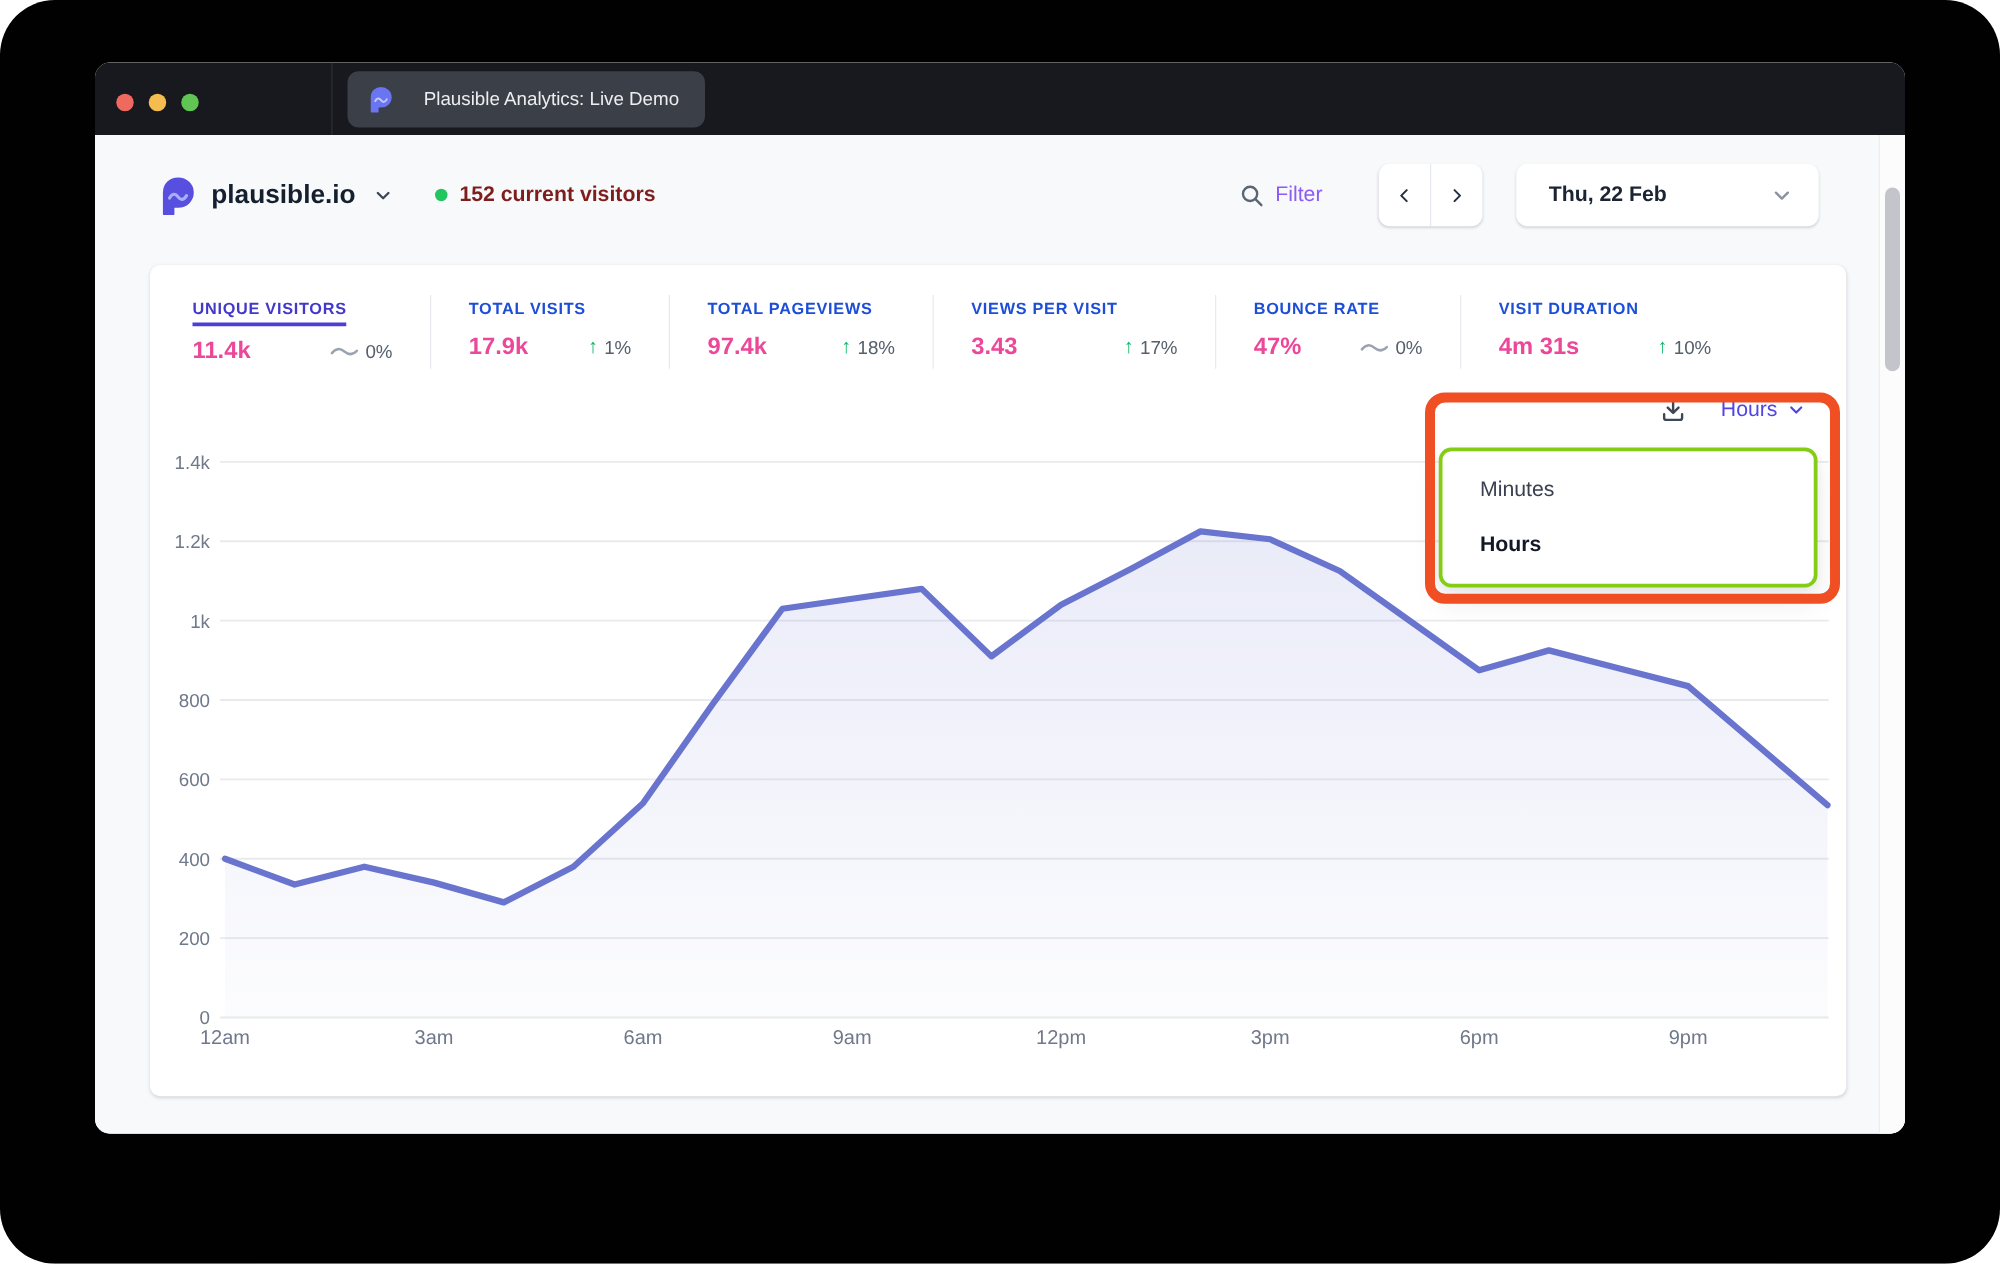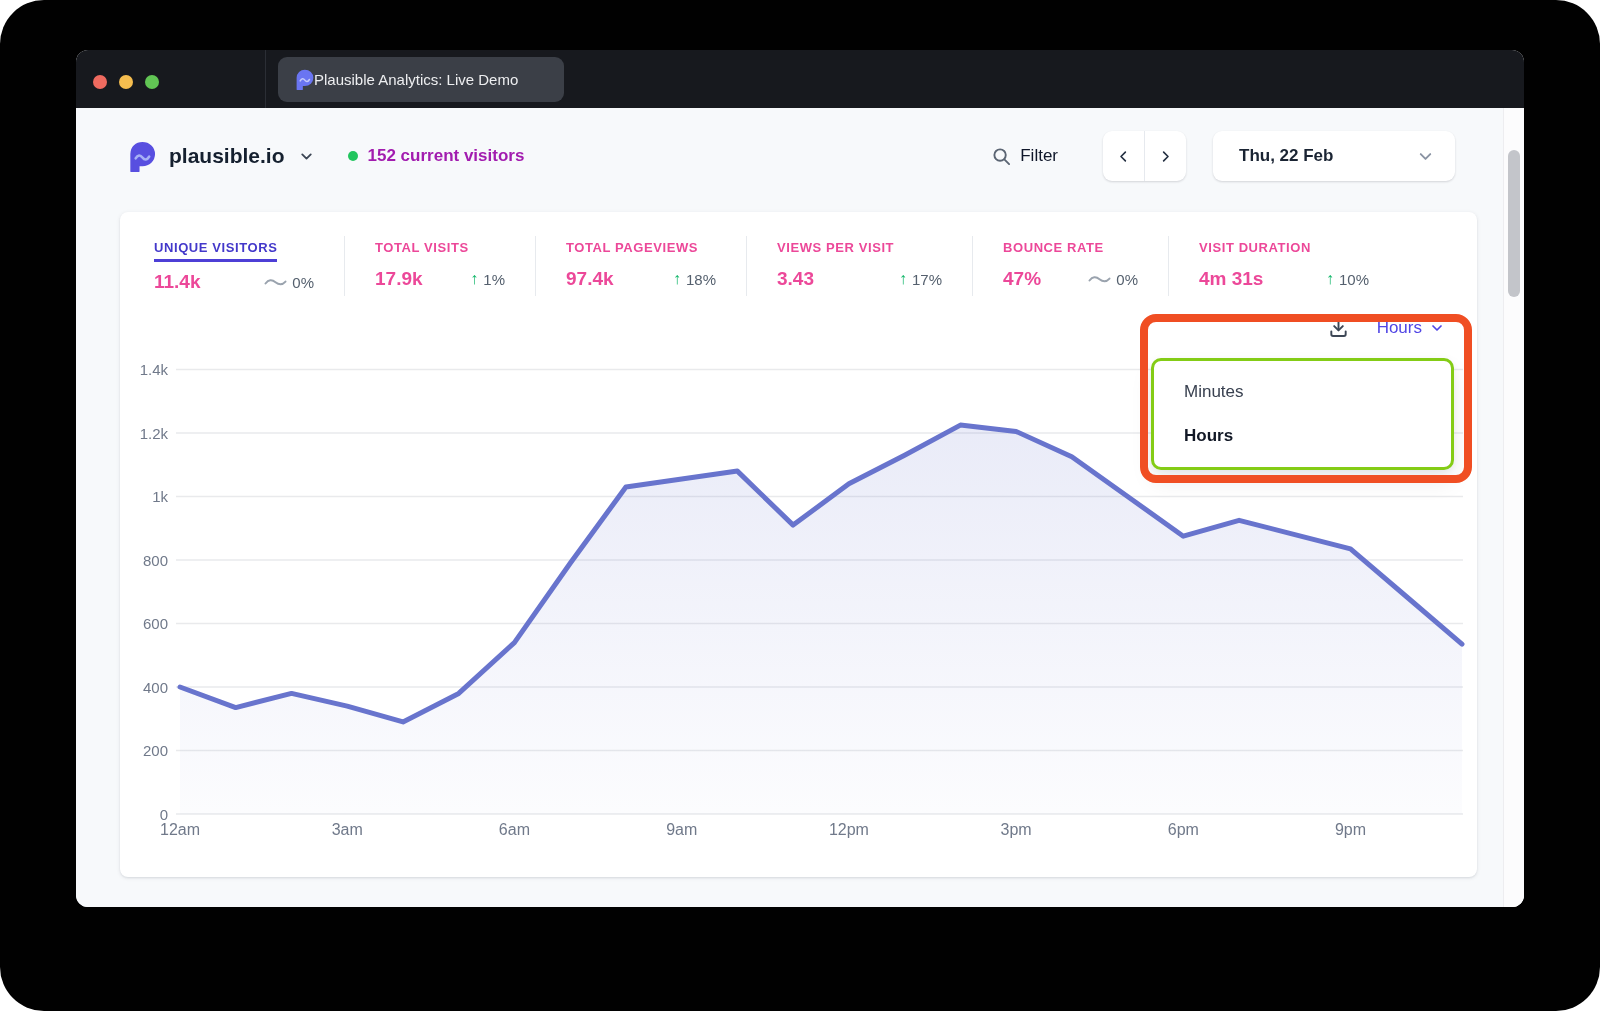--- a/index.html
+++ b/index.html
@@ -5,51 +5,51 @@
   html,body{margin:0;padding:0;background:#ffffff;}
   .canvas{position:relative;width:1600px;height:1011px;background:#010101;border-radius:44px;overflow:hidden;
           font-family:"Liberation Sans",sans-serif;-webkit-font-smoothing:antialiased;}
   .window{position:absolute;left:76px;top:50px;width:1448px;height:857px;border-radius:12px;overflow:hidden;background:#f7f9fb;}
   
   .titlebar{position:absolute;left:0;top:0;right:0;height:58px;background:#17191e;}
   .traffic{position:absolute;left:17px;top:25px;display:flex;gap:12px;}
   .dot14{width:14px;height:14px;border-radius:50%;}
   .tb-sep{position:absolute;left:189px;top:0;width:1px;height:58px;background:#2b2e35;}
   .tab{position:absolute;left:202px;top:7px;width:286px;height:45px;background:#3b3f47;border-radius:9px;
-       display:flex;align-items:center;gap:0;padding:0 15px;box-sizing:border-box;}
+       display:flex;align-items:center;gap:25px;padding:0 15px;box-sizing:border-box;}
   .tab-title{color:#edeef0;font-size:15px;white-space:nowrap;}
   
   .page{position:absolute;top:58px;left:0;right:0;bottom:0;background:#f7f9fb;}
   .scroll-track{position:absolute;top:0;right:0;bottom:0;width:20px;background:#fcfcfd;border-left:1px solid #ededf0;}
   .scroll-thumb{position:absolute;top:42px;right:4px;width:12px;height:147px;border-radius:6px;background:#c3c5ca;}
   
   .site-header{position:absolute;left:49px;top:23px;width:1330px;height:50px;display:flex;align-items:center;}
   .site-name{font-size:21px;font-weight:700;color:#15202f;margin-left:13px;}
   .hdr-chev{margin-left:13px;display:flex;align-items:center;}
   .live{display:flex;align-items:center;margin-left:33px;gap:10px;}
   .live-dot{width:10px;height:10px;border-radius:50%;background:#22c55e;}
-  .live-text{font-size:17px;font-weight:600;color:#a21caf;}
+  .live-text{font-size:17px;font-weight:600;color:#7f1d1d;}
   .hdr-right{margin-left:auto;display:flex;align-items:center;}
-  .filter{display:flex;align-items:center;gap:9px;color:#0f172a;font-size:17px;cursor:pointer;}
+  .filter{display:flex;align-items:center;gap:9px;color:#8b5cf6;font-size:17px;cursor:pointer;}
   .nav-pill{margin-left:45px;display:flex;background:#ffffff;border-radius:9px;box-shadow:0 1px 2px rgba(16,24,40,.1),0 1px 3px rgba(16,24,40,.06);height:50px;overflow:hidden;}
   .nav-btn{width:41px;display:flex;align-items:center;justify-content:center;cursor:pointer;}
   .nav-div{width:1px;background:#e6e9ee;margin:0;}
   .date-btn{margin-left:27px;width:242px;height:50px;background:#ffffff;border-radius:9px;
             box-shadow:0 1px 2px rgba(16,24,40,.1),0 1px 3px rgba(16,24,40,.06);
             display:flex;align-items:center;padding:0 20px 0 26px;box-sizing:border-box;cursor:pointer;}
   .date-text{font-size:17px;font-weight:600;color:#1a2433;}
   .date-btn svg{margin-left:auto;}
   
   .card{position:absolute;left:44px;top:104px;width:1357px;height:665px;background:#ffffff;border-radius:8px;
         box-shadow:0 1px 2px rgba(16,24,40,.07),0 1px 4px rgba(16,24,40,.09);}
   
   .stats{position:absolute;left:34px;top:24px;display:flex;align-items:flex-start;}
   .stat{padding:2px 30px 6px 30px;border-left:1px solid #e7eaee;cursor:pointer;}
   .stat:first-child{padding-left:0;border-left:none;}
-  .stat-label{font-size:13px;font-weight:700;letter-spacing:.045em;color:#ec4899;white-space:nowrap;display:inline-block;padding-bottom:4px;}
+  .stat-label{font-size:13px;font-weight:700;letter-spacing:.045em;color:#1d4ed8;white-space:nowrap;display:inline-block;padding-bottom:4px;}
   .stat-label.active{color:#4338ca;border-bottom:3px solid #4d3fd6;}
   .stat-value-row{display:flex;align-items:center;margin-top:9px;}
   .stat-value{font-size:19px;font-weight:700;color:#ec4899;white-space:nowrap;}
   .stat-delta{margin-left:auto;padding-left:14px;display:flex;align-items:center;gap:5px;}
   .delta-text{font-size:15px;color:#55606e;}
   .arrow-icon{color:#12b76a;font-size:16px;font-weight:400;line-height:1;}
   
   .chart-toolbar{position:absolute;top:104px;right:32px;display:flex;align-items:center;gap:27px;z-index:4;}
   .download-btn{display:flex;align-items:center;cursor:pointer;}
   .interval-btn{display:flex;align-items:center;gap:7px;cursor:pointer;}

